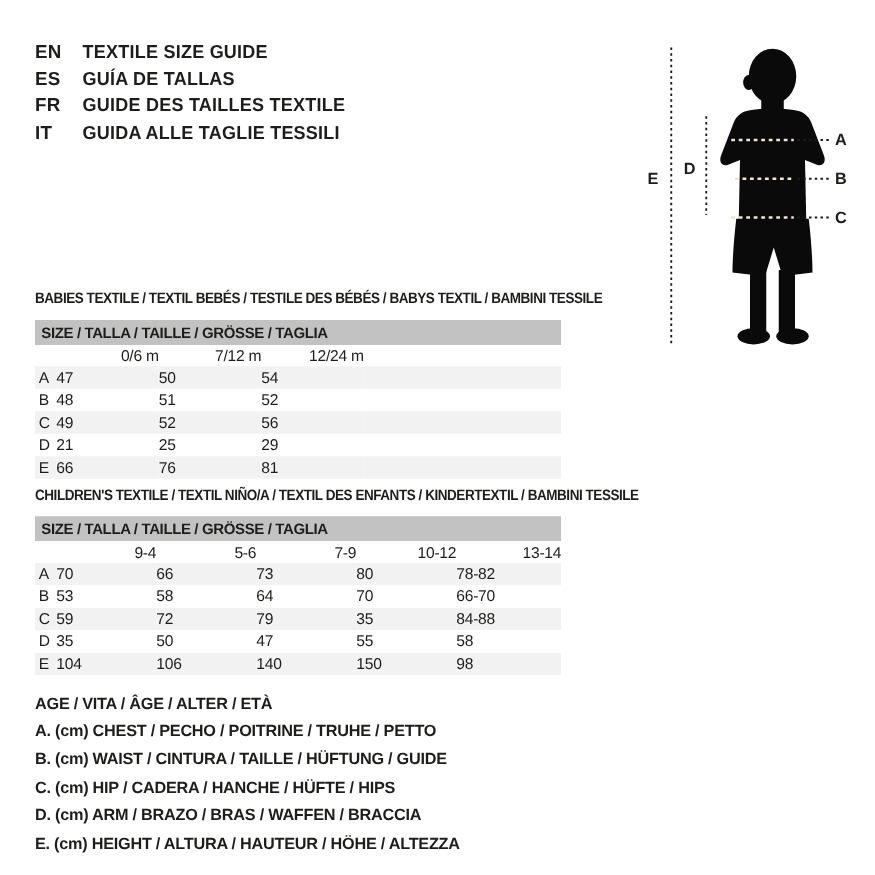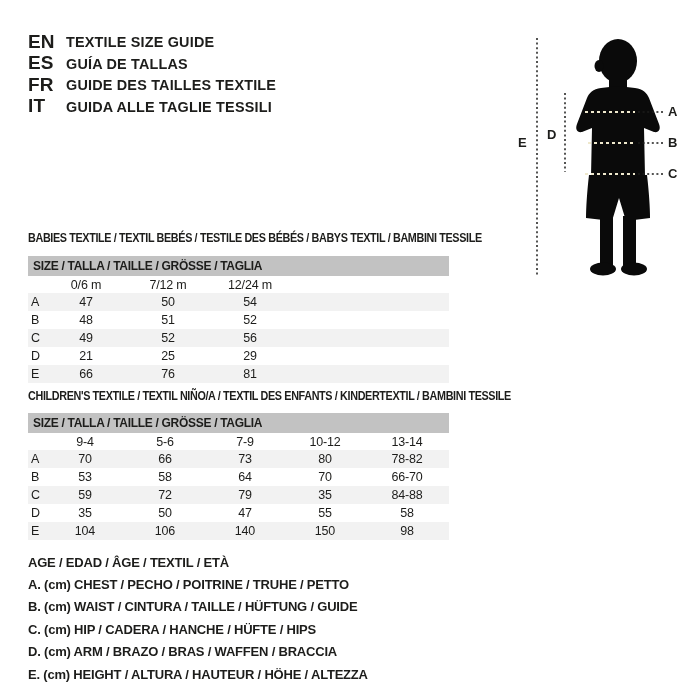--- a/index.html
+++ b/index.html
@@ -4,42 +4,42 @@
 <style>
   html,body{margin:0;padding:0;background:#fff;}
   *{box-sizing:border-box;}
   .page{
     position:relative;width:700px;height:700px;background:#fff;overflow:hidden;
     font-family:"Liberation Sans","DejaVu Sans",sans-serif;color:#1d1d1b;
   }
   
   .langs{position:absolute;left:28px;top:31px;}
   .lang-row{display:flex;height:21.5px;align-items:center;}
-  .lang-code{width:38px;font-size:19px;font-weight:700;letter-spacing:.2px;}
+  .lang-code{width:38px;font-size:15px;font-weight:700;letter-spacing:.2px;}
   .lang-title{font-size:15px;font-weight:700;letter-spacing:.2px;white-space:nowrap;
     transform:scaleX(.96);transform-origin:0 50%;}
   
   .figure{position:absolute;left:505px;top:28px;width:195px;height:255px;}
   .figure svg{position:absolute;left:0;top:0;}
   .fig-label{position:absolute;font-size:13px;font-weight:700;line-height:14px;}
   
   .section-title{position:absolute;left:28px;font-size:12px;font-weight:700;
     letter-spacing:-0.4px;white-space:nowrap;display:inline-block;
     transform:scaleX(.9);transform-origin:0 50%;}
   
   table.size-table{position:absolute;left:28px;width:421px;border-collapse:collapse;
     table-layout:fixed;font-size:12.5px;letter-spacing:-0.2px;}
   table.size-table th,table.size-table td{padding:0;margin:0;overflow:hidden;white-space:nowrap;}
   tr.bar-row th{background:#c2c2c2;height:20px;text-align:left;padding-left:5px;
     font-size:12px;font-weight:700;letter-spacing:-0.3px;}
-  tr.col-head td{height:17px;text-align:center;font-weight:400;}
+  tr.col-head td{height:17px;text-align:right;font-weight:400;}
   tbody tr{height:18px;}
   tbody tr:nth-child(odd){background:#f2f2f2;}
   tbody td.row-label{text-align:left;padding-left:3px;}
-  tbody td.val{text-align:center;}
+  tbody td.val{}
   
   .legend{position:absolute;left:28px;top:551px;}
   .legend-line{height:22.4px;font-size:13px;font-weight:700;letter-spacing:-0.2px;
     white-space:nowrap;display:flex;align-items:center;}
 </style>
 </head>
 <body>
 
 <div class="page">
 
@@ -218,21 +218,21 @@
         <td class="val">104</td>
         <td class="val">106</td>
         <td class="val">140</td>
         <td class="val">150</td>
         <td class="val">98</td>
       </tr>
     </tbody>
   </table>
 
   <div class="legend">
-    <div class="legend-line">AGE / EDAD / ÂGE / TEXTIL / ETÀ</div>
+    <div class="legend-line">AGE / VITA / ÂGE / ALTER / ETÀ</div>
     <div class="legend-line">A. (cm) CHEST / PECHO / POITRINE / TRUHE / PETTO</div>
     <div class="legend-line">B. (cm) WAIST / CINTURA / TAILLE / HÜFTUNG / GUIDE</div>
     <div class="legend-line">C. (cm) HIP / CADERA / HANCHE / HÜFTE / HIPS</div>
     <div class="legend-line">D. (cm) ARM / BRAZO / BRAS / WAFFEN / BRACCIA</div>
     <div class="legend-line">E. (cm) HEIGHT / ALTURA / HAUTEUR / HÖHE / ALTEZZA</div>
   </div>
 
 </div>
 
 </body></html>

